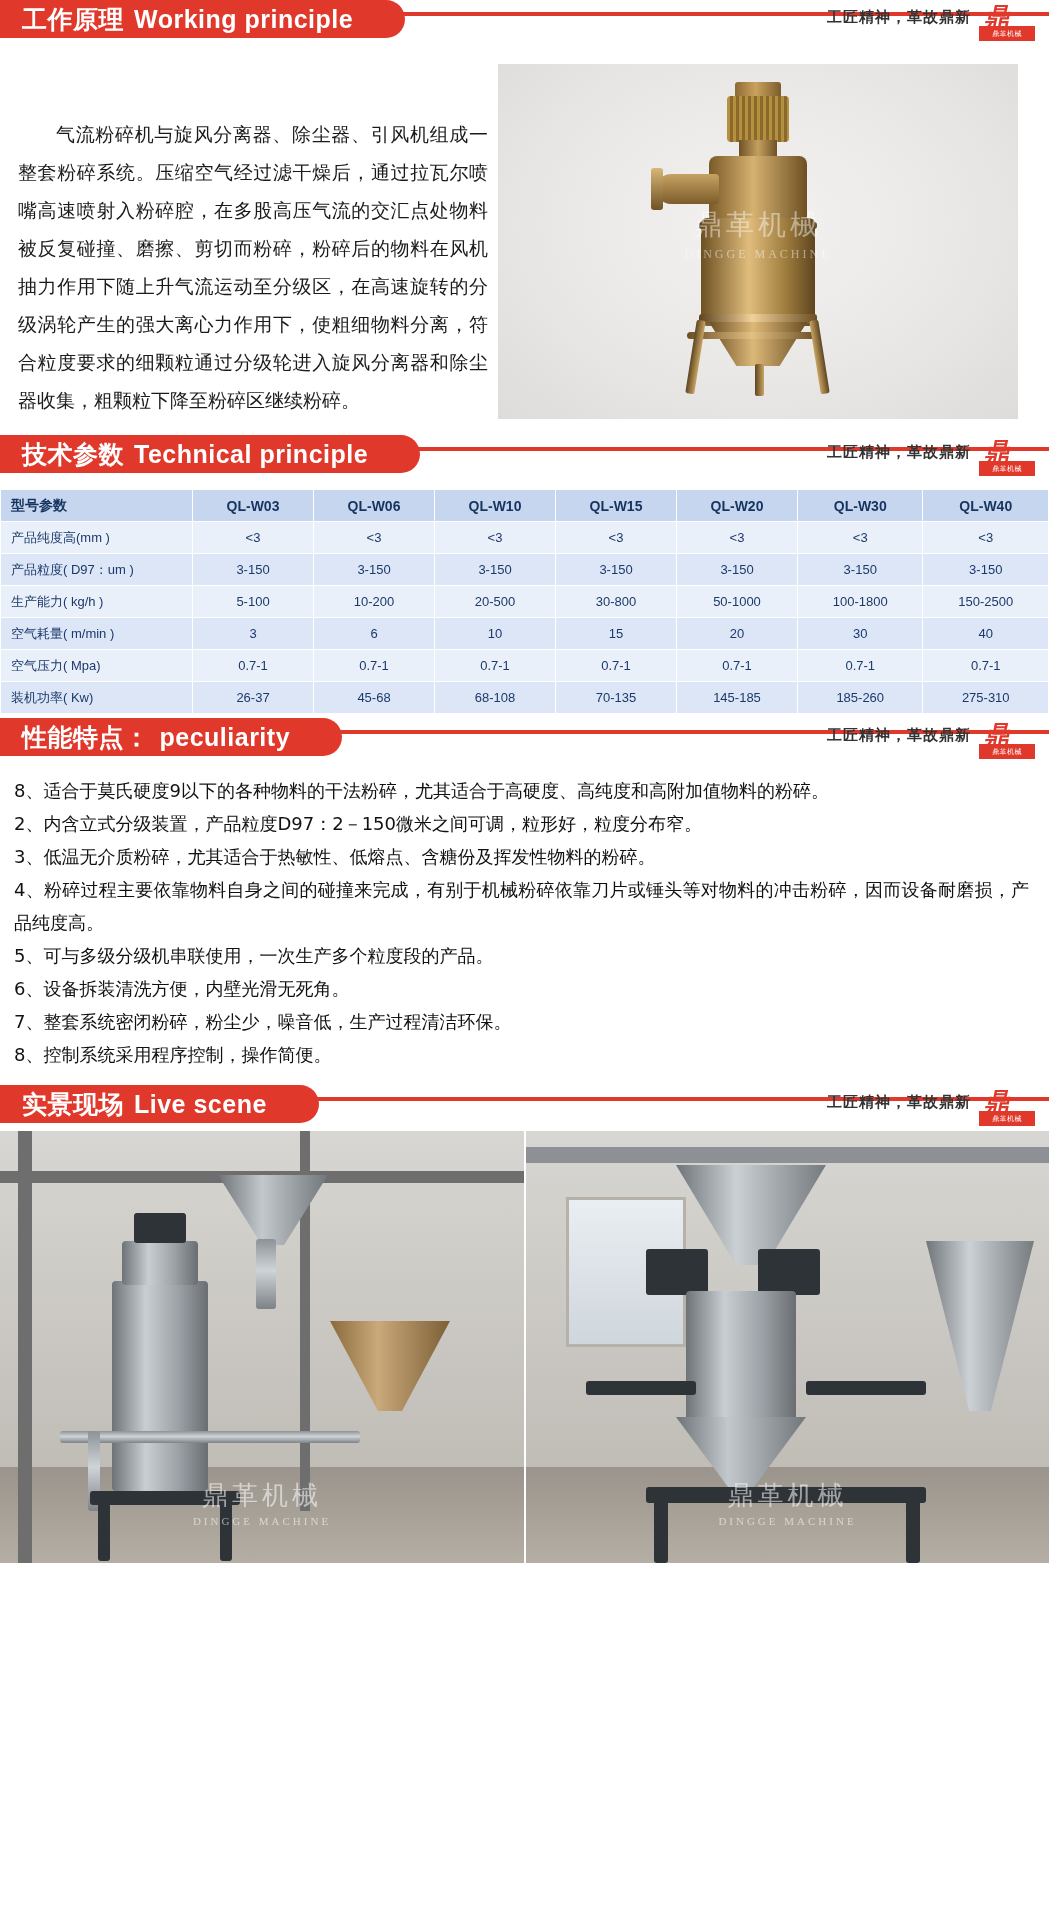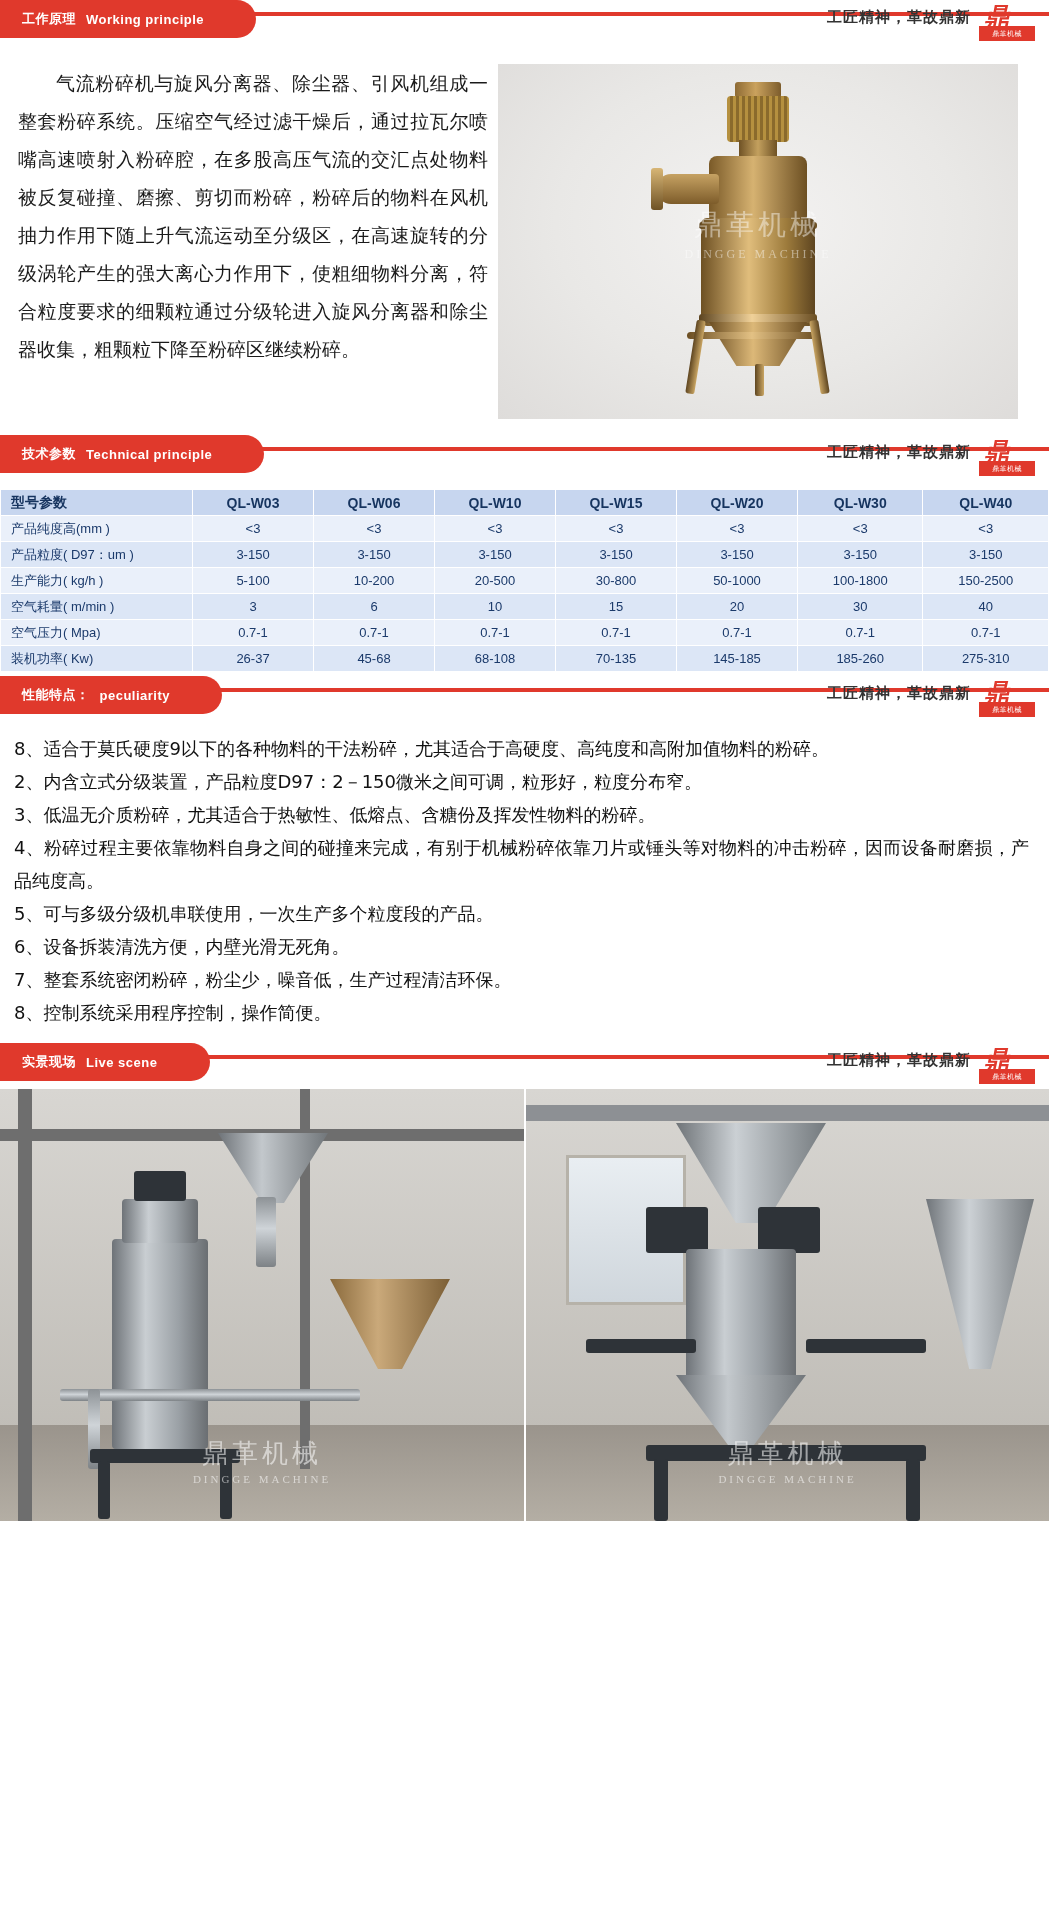--- a/index.html
+++ b/index.html
@@ -30,21 +30,21 @@
   .section-head .tag {
     position: absolute;
     left: 0; top: 0;
     height: 38px;
     padding: 0 52px 0 22px;
     background: #e0392c;
     color: #fff;
     border-radius: 0 19px 19px 0;
     display: flex;
     align-items: center;
-    font-size: 13px;
+    font-size: 25px;
     font-weight: bold;
     letter-spacing: 0.5px;
     white-space: nowrap;
   }
   .section-head .tag .en {
     font-weight: bold;
     margin-left: 10px;
   }
   .section-head .slogan {
     position: absolute;
@@ -74,21 +74,21 @@
     background: #e0392c;
     color: #fff; font-size: 7px;
     display: flex; align-items: center; justify-content: center;
     letter-spacing: 0.5px;
   }
 
   
   .principle {
     display: flex;
     padding: 18px 18px 16px 18px;
-    align-items: flex-start;
+    align-items: flex-end;
   }
   .principle .text {
     width: 470px;
     font-size: 19px;
     line-height: 38px;
     color: #1a1a1a;
     text-align: justify;
     text-indent: 2em;
     font-family: "DejaVu Sans", "Liberation Sans", sans-serif;
   }
@@ -177,21 +177,21 @@
 
   
   .table-wrap { padding: 8px 0 4px 0; }
   table.spec {
     width: 1049px;
     border-collapse: collapse;
     font-size: 13px;
   }
   table.spec th, table.spec td {
     border: 1px solid #ffffff;
-    height: 26px;
+    height: 32px;
     text-align: center;
     color: #1b3a6b;
   }
   table.spec thead th {
     background: #c7d6ef;
     font-weight: bold;
     font-size: 14px;
     color: #16345f;
   }
   table.spec thead th.first, table.spec td.first {

